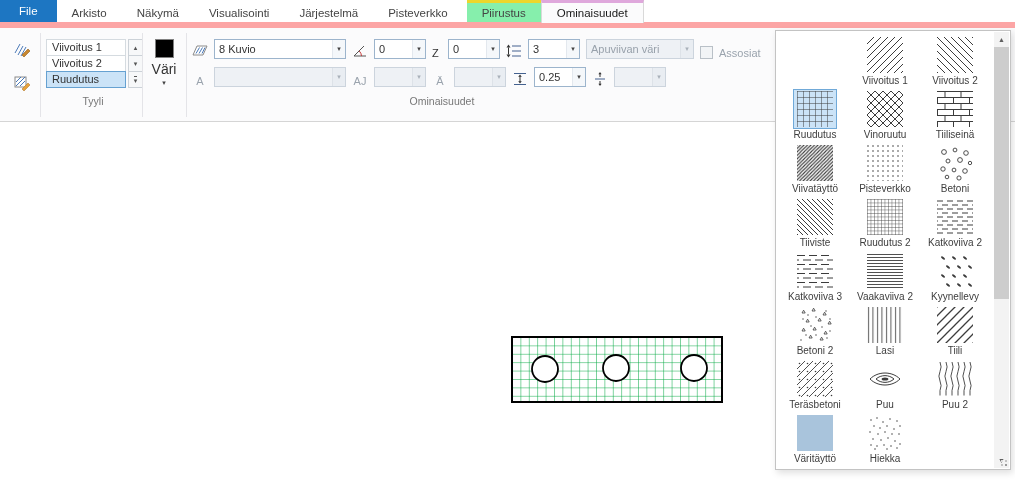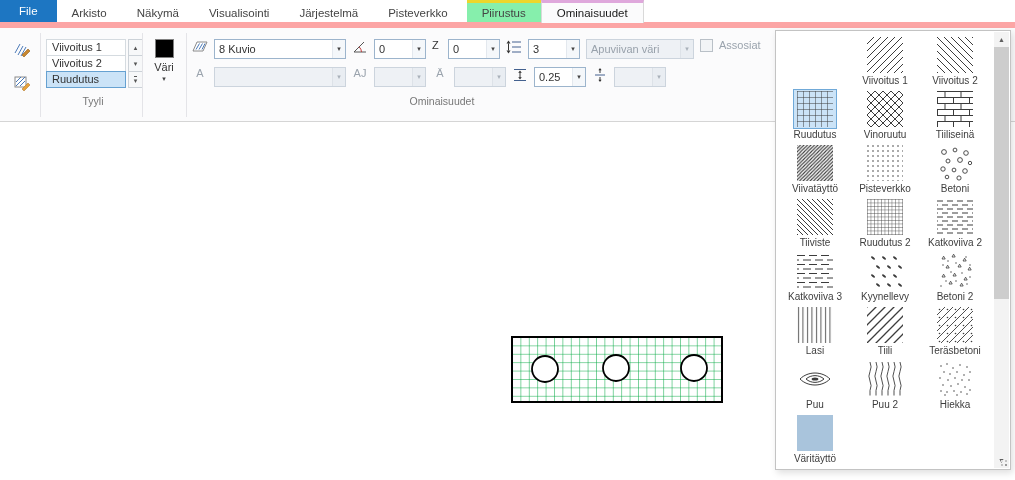--- a/index.html
+++ b/index.html
@@ -25,24 +25,24 @@
   .style-item{height:17px;line-height:15px;padding-left:5px;font-size:11px;border:1px solid #d5dbe0;background:#fff;margin-top:-1px;white-space:nowrap;overflow:hidden;}
   .style-item:first-child{margin-top:0;}
   .style-item.selected{background:#cbe3f7;border-color:#66a1d1;position:relative;z-index:1;}
   .gal-btns{position:absolute;left:128px;top:11px;width:15px;}
   .gal-btn{width:15px;height:17px;border:1px solid #ccd2d8;background:#f7f8f9;font-size:7px;color:#555;display:flex;align-items:center;justify-content:center;margin-top:-1px;padding:0;}
   .gal-btn:first-child{margin-top:0;}
   .gal-btn .xline{border-top:1px solid #555;padding-top:1px;line-height:6px;}
 
   .color-btn{position:absolute;left:146px;top:11px;width:36px;height:64px;display:flex;flex-direction:column;align-items:center;gap:3px;}
   .swatch{width:19px;height:19px;border:1px solid #808080;}
-  .color-label{font-size:11px;color:#333;}
+  .color-label{font-size:14px;color:#333;}
   .color-arrow{font-size:7px;color:#444;line-height:6px;}
 
-  .props-row{position:absolute;left:192px;display:flex;align-items:flex-start;gap:6px;height:20px;}
+  .props-row{position:absolute;left:192px;display:flex;align-items:flex-end;gap:6px;height:20px;}
   .r1{top:11px;} .r2{top:39px;}
   .combo{height:20px;border:1px solid #9cb4cc;background:#fff;display:flex;align-items:center;font-size:11px;padding-left:4px;flex:0 0 auto;}
   .combo .combo-val{white-space:nowrap;overflow:hidden;}
   .combo .combo-arrow{margin-left:auto;align-self:stretch;width:13px;display:flex;align-items:center;justify-content:center;font-size:7px;color:#444;border-left:1px solid #e3e8ee;background:#f4f7fa;}
   .combo.disabled{background:#eef1f5;border-color:#ccd4dd;color:#98a1ab;}
   .combo.disabled .combo-arrow{color:#a9b1ba;background:#e9edf2;border-left-color:#dde2e8;}
   .w130{width:132px;} .w52{width:52px;} .w108{width:108px;}
   .field-label{font-size:11px;color:#333;flex:0 0 auto;}
   .lab16{width:16px;text-align:center;}
   .dim{color:#9aa3ad;}
@@ -398,20 +398,33 @@
             <svg width="36" height="36" viewBox="0 0 36 36" aria-hidden="true">
               <defs>
                 <pattern id="pt12" width="12" height="9" patternUnits="userSpaceOnUse">
                   <path d="M0,2.5H8M6,7H14M-6,7H2" stroke="#3c3c3c" stroke-width="1" fill="none"></path>
                 </pattern>
               </defs>
               <rect width="36" height="36" fill="url(#pt12)"></rect>
             </svg>
           </div>
           <div class="pat-label">Katkoviiva 3</div>
+        </div>
+        <div class="pat-cell">
+          <div class="pat-icon">
+            <svg width="36" height="36" viewBox="0 0 36 36" aria-hidden="true">
+              <defs>
+                <pattern id="pt13" width="6" height="3" patternUnits="userSpaceOnUse">
+                  <path d="M0,1.5H6" stroke="#3c3c3c" stroke-width="0.9" fill="none"></path>
+                </pattern>
+              </defs>
+              <rect width="36" height="36" fill="url(#pt13)"></rect>
+            </svg>
+          </div>
+          <div class="pat-label">Vaakaviiva 2</div>
         </div>
         <div class="pat-cell">
           <div class="pat-icon">
             <svg width="36" height="36" viewBox="0 0 36 36" aria-hidden="true">
               <ellipse cx="6" cy="5" rx="2.4" ry="1.1" transform="rotate(40 6 5)" fill="#3c3c3c"></ellipse>
               <ellipse cx="17" cy="5" rx="2.4" ry="1.1" transform="rotate(40 17 5)" fill="#3c3c3c"></ellipse>
               <ellipse cx="28" cy="5" rx="2.4" ry="1.1" transform="rotate(40 28 5)" fill="#3c3c3c"></ellipse>
               <ellipse cx="11" cy="14" rx="2.4" ry="1.1" transform="rotate(40 11 14)" fill="#3c3c3c"></ellipse>
               <ellipse cx="22" cy="14" rx="2.4" ry="1.1" transform="rotate(40 22 14)" fill="#3c3c3c"></ellipse>
               <ellipse cx="33" cy="14" rx="2.4" ry="1.1" transform="rotate(40 33 14)" fill="#3c3c3c"></ellipse>
@@ -510,20 +523,28 @@
             <svg width="36" height="36" viewBox="0 0 36 36" aria-hidden="true">
               <path d="M3,1 q2.2,5 0,9.5 q-2.2,4.5 0,9.5 q2.2,4.5 0,9.5 l0,5" fill="none" stroke="#3c3c3c" stroke-width="0.9"></path>
               <path d="M9,1 q2.2,5 0,9.5 q-2.2,4.5 0,9.5 q2.2,4.5 0,9.5 l0,5" fill="none" stroke="#3c3c3c" stroke-width="0.9"></path>
               <path d="M15,1 q2.2,5 0,9.5 q-2.2,4.5 0,9.5 q2.2,4.5 0,9.5 l0,5" fill="none" stroke="#3c3c3c" stroke-width="0.9"></path>
               <path d="M21,1 q2.2,5 0,9.5 q-2.2,4.5 0,9.5 q2.2,4.5 0,9.5 l0,5" fill="none" stroke="#3c3c3c" stroke-width="0.9"></path>
               <path d="M27,1 q2.2,5 0,9.5 q-2.2,4.5 0,9.5 q2.2,4.5 0,9.5 l0,5" fill="none" stroke="#3c3c3c" stroke-width="0.9"></path>
               <path d="M33,1 q2.2,5 0,9.5 q-2.2,4.5 0,9.5 q2.2,4.5 0,9.5 l0,5" fill="none" stroke="#3c3c3c" stroke-width="0.9"></path>
             </svg>
           </div>
           <div class="pat-label">Puu 2</div>
+        </div>
+        <div class="pat-cell">
+          <div class="pat-icon">
+            <svg width="36" height="36" viewBox="0 0 36 36" aria-hidden="true">
+              <rect width="36" height="36" fill="#a9c4dc"></rect>
+            </svg>
+          </div>
+          <div class="pat-label">Väritäyttö</div>
         </div>
         <div class="pat-cell">
           <div class="pat-icon">
             <svg width="36" height="36" viewBox="0 0 36 36" aria-hidden="true">
               <circle cx="4" cy="5" r="0.75" fill="#3c3c3c"></circle>
               <circle cx="10" cy="3" r="0.75" fill="#3c3c3c"></circle>
               <circle cx="16" cy="7" r="0.75" fill="#3c3c3c"></circle>
               <circle cx="23" cy="4" r="0.75" fill="#3c3c3c"></circle>
               <circle cx="30" cy="6" r="0.75" fill="#3c3c3c"></circle>
               <circle cx="33" cy="11" r="0.75" fill="#3c3c3c"></circle>
@@ -545,28 +566,20 @@
               <circle cx="10" cy="31" r="0.75" fill="#3c3c3c"></circle>
               <circle cx="17" cy="30" r="0.75" fill="#3c3c3c"></circle>
               <circle cx="24" cy="31" r="0.75" fill="#3c3c3c"></circle>
               <circle cx="30" cy="33" r="0.75" fill="#3c3c3c"></circle>
               <circle cx="8" cy="34" r="0.75" fill="#3c3c3c"></circle>
               <circle cx="20" cy="34" r="0.75" fill="#3c3c3c"></circle>
             </svg>
           </div>
           <div class="pat-label">Hiekka</div>
         </div>
-        <div class="pat-cell">
-          <div class="pat-icon">
-            <svg width="36" height="36" viewBox="0 0 36 36" aria-hidden="true">
-              <rect width="36" height="36" fill="#a9c4dc"></rect>
-            </svg>
-          </div>
-          <div class="pat-label">Väritäyttö</div>
-        </div>
       </div>
     <div class="vscroll">
       <div class="scroll-btn up">
           <span>▲</span>
         </div>
       <div class="scroll-track">
           <div class="scroll-thumb"></div>
         </div>
       <div class="scroll-btn down">
           <span>▼</span>

